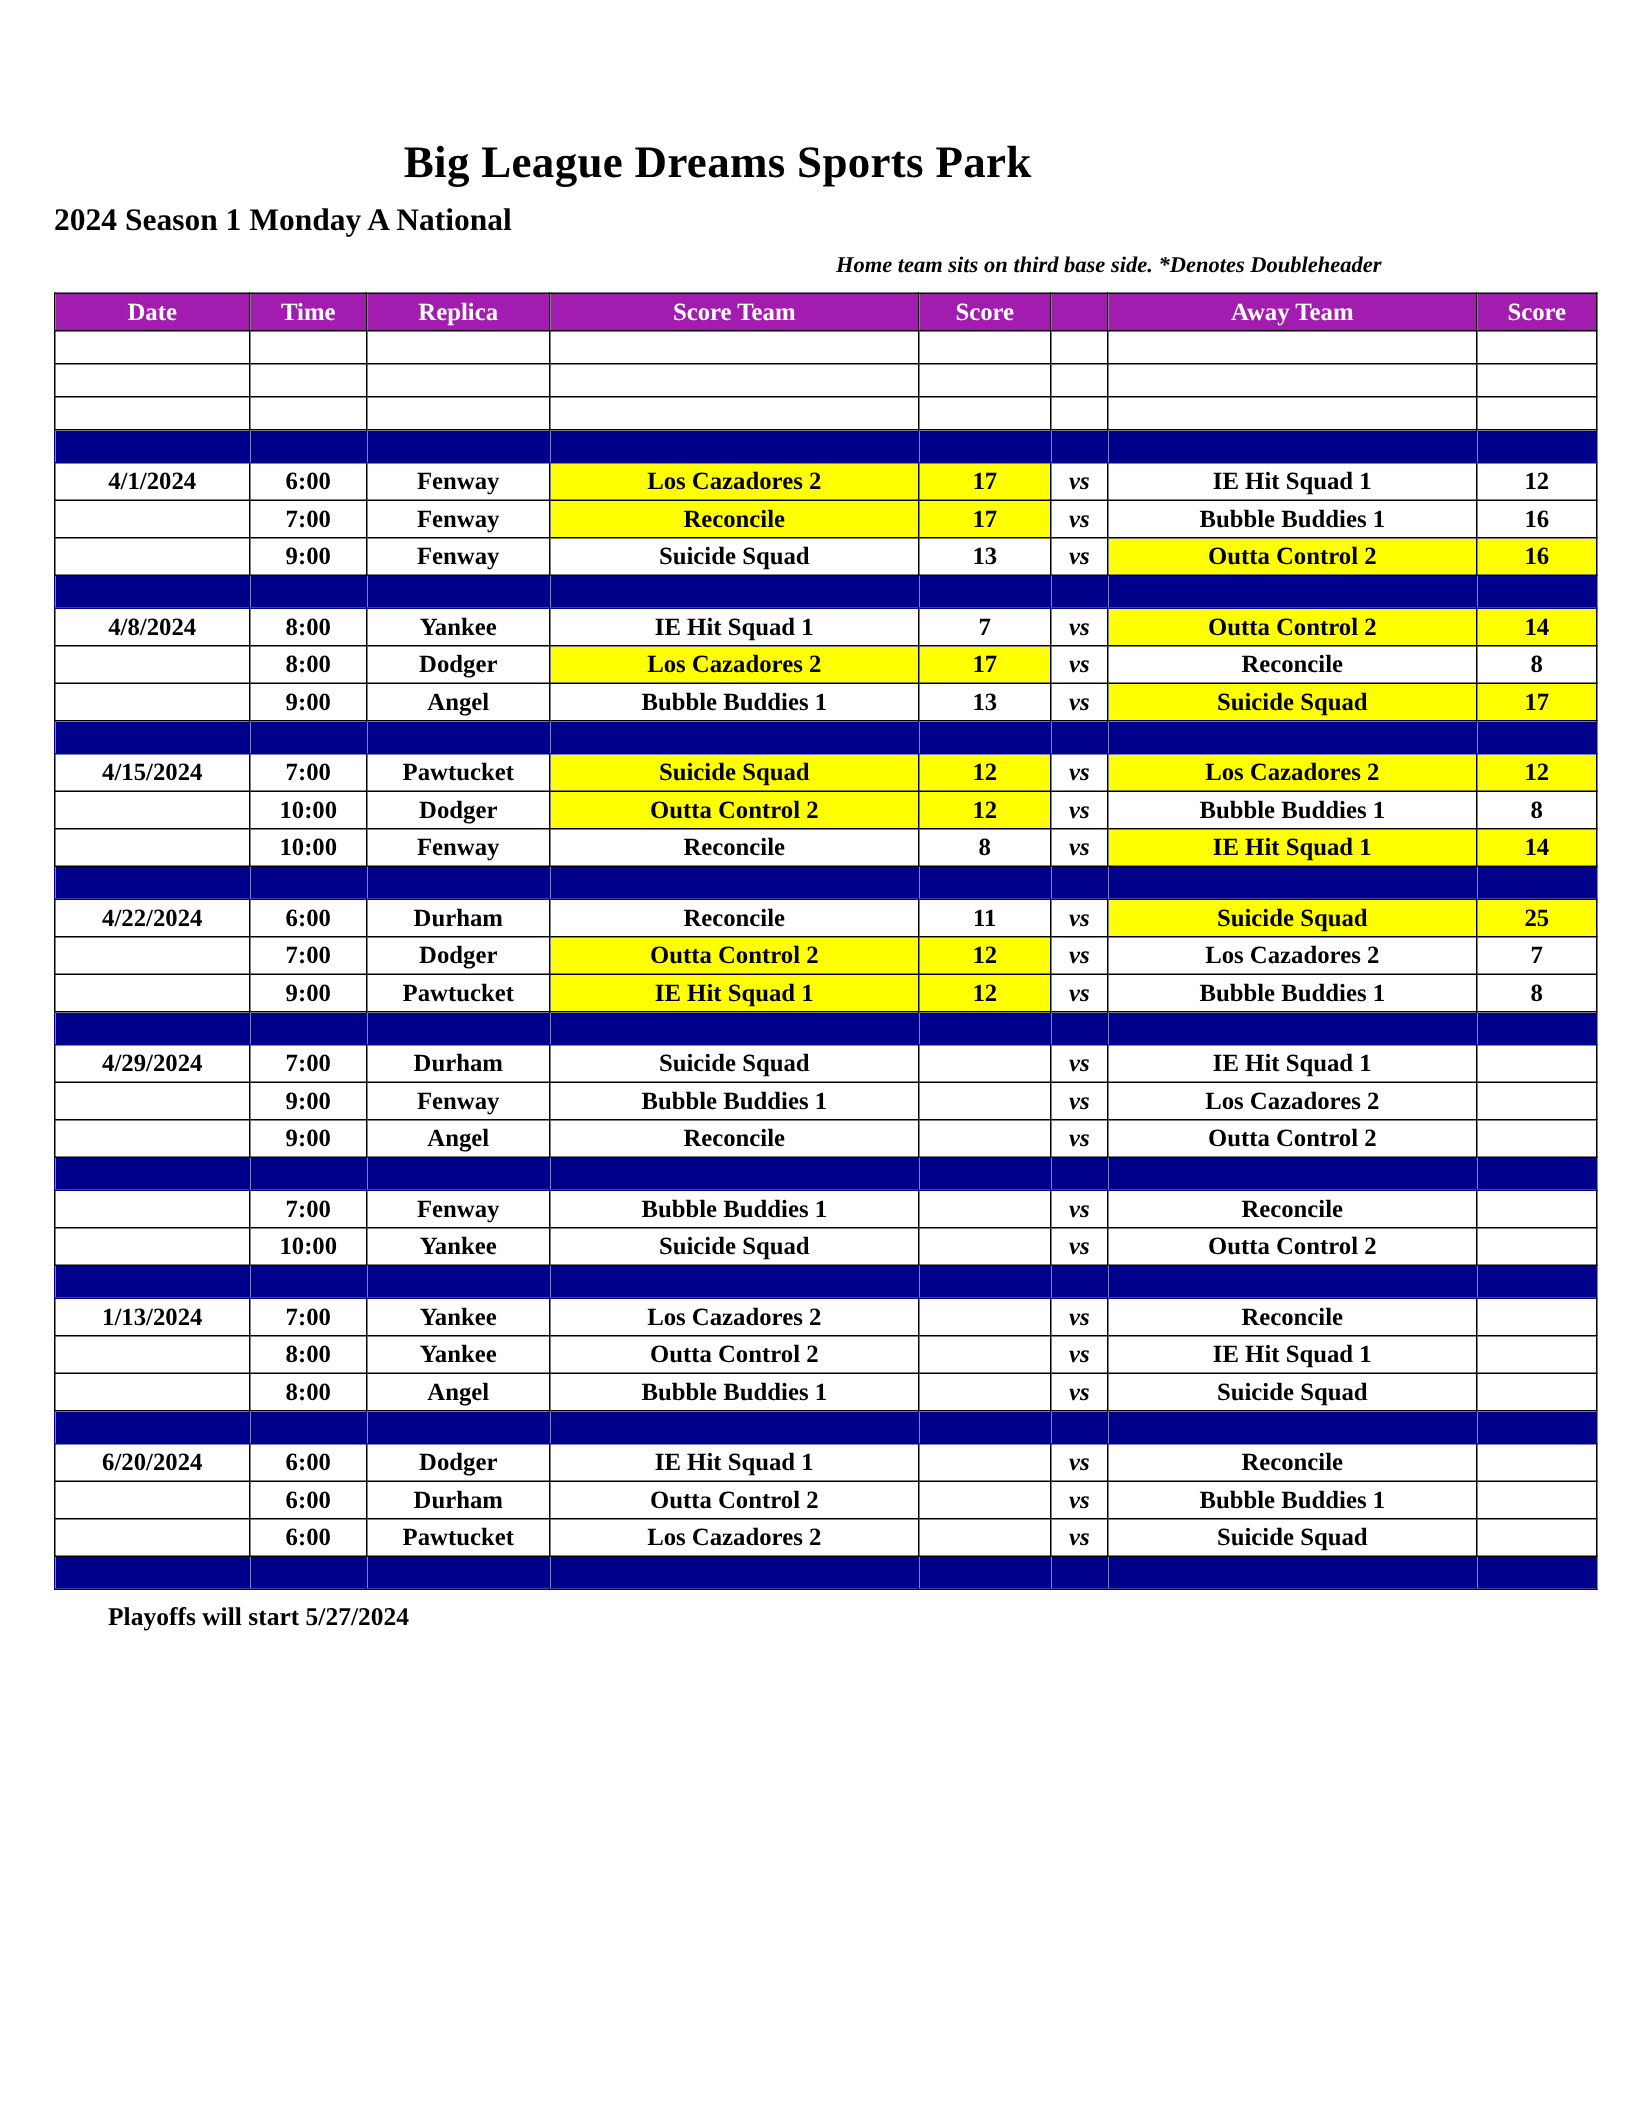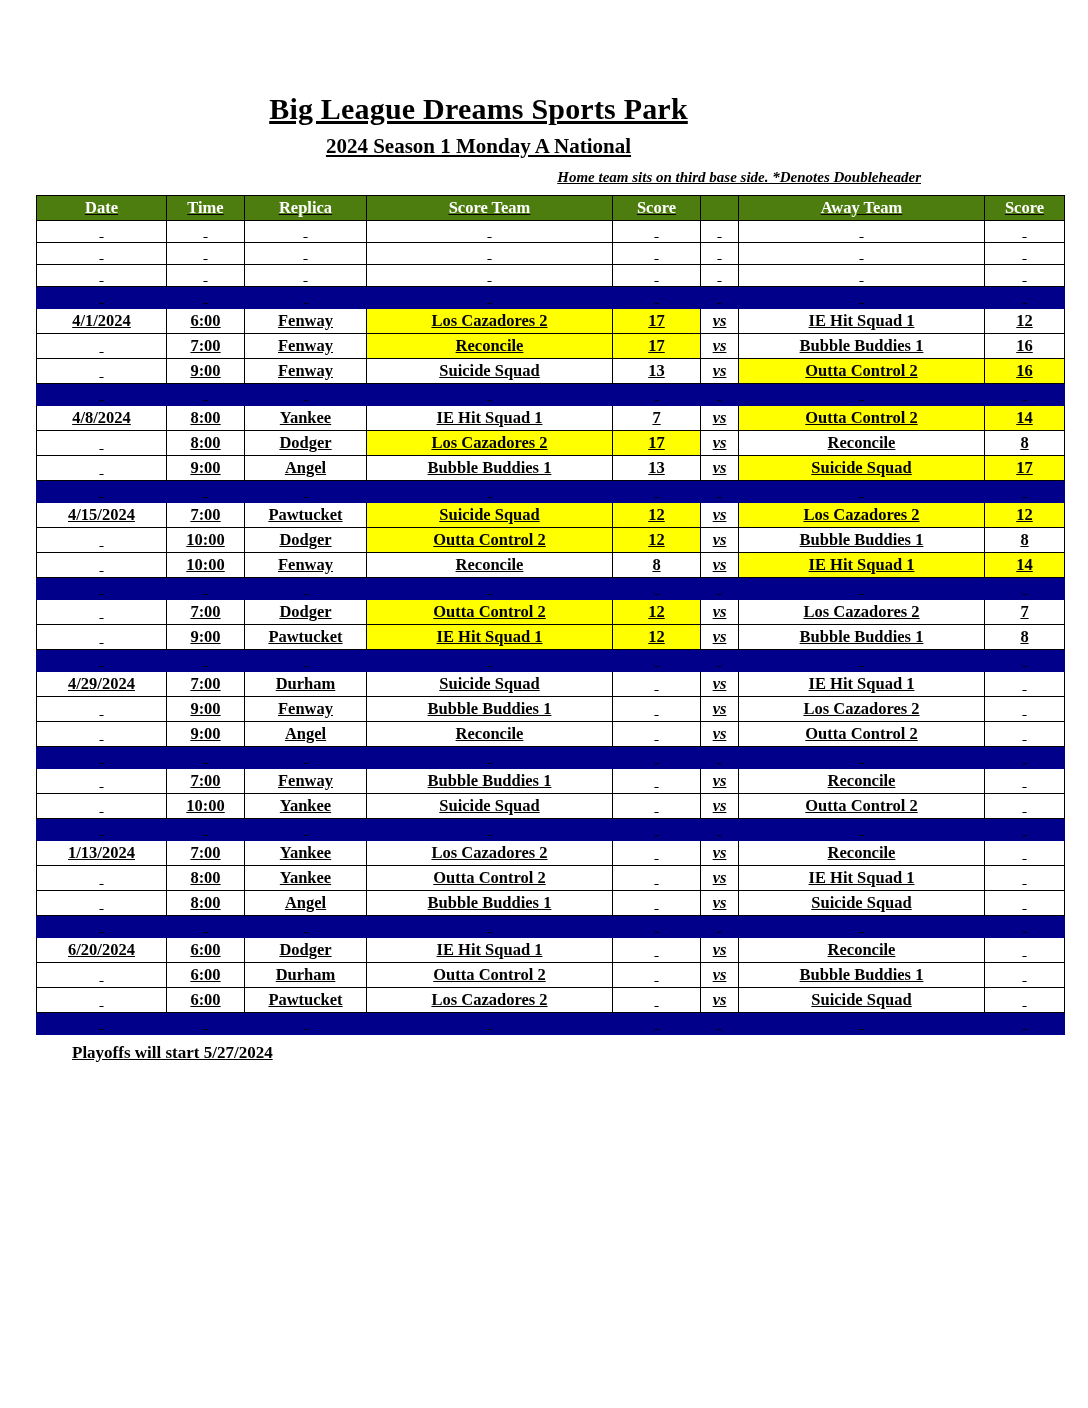--- a/index.html
+++ b/index.html
@@ -12,31 +12,30 @@
     height: 1408px;
     font-family: "Liberation Serif", serif;
     color: #000000;
   }
   .page {
     position: relative;
     width: 973px;
     height: 1408px;
     box-sizing: border-box;
     padding: 92px 52px 0 36px;
-    text-decoration: underline;
   }
   .title {
     text-align: center;
     font-size: 30px;
     font-weight: bold;
     letter-spacing: 0.2px;
     line-height: 1.15;
   }
   .subtitle {
-    text-align: center;
+    text-align: left;
     font-size: 21px;
     font-weight: bold;
     margin-top: 7px;
   }
   .note {
     text-align: right;
     font-size: 15px;
     font-weight: bold;
     font-style: italic;
     margin-top: 10px;
@@ -53,21 +52,21 @@
     padding: 0;
     height: 24px;
     font-size: 16.5px;
     font-weight: bold;
     text-align: center;
     vertical-align: middle;
     overflow: hidden;
     white-space: nowrap;
   }
   thead th {
-    background: #4d7c0f;
+    background: #a21caf;
     color: #ffffff;
     font-size: 17px;
     height: 26px;
   }
   .c-date  { width: 130px; }
   .c-time  { width: 78px; }
   .c-rep   { width: 122px; }
   .c-home  { width: 246px; }
   .c-score1{ width: 88px; }
   .c-vs    { width: 38px; }
@@ -274,20 +273,30 @@
           <td>&nbsp;</td>
           <td>&nbsp;</td>
           <td>&nbsp;</td>
           <td>&nbsp;</td>
           <td>&nbsp;</td>
           <td>&nbsp;</td>
           <td>&nbsp;</td>
           <td>&nbsp;</td>
         </tr>
         <tr>
+          <td>4/22/2024</td>
+          <td>6:00</td>
+          <td>Durham</td>
+          <td>Reconcile</td>
+          <td>11</td>
+          <td class="vs">vs</td>
+          <td class="hl">Suicide Squad</td>
+          <td class="hl">25</td>
+        </tr>
+        <tr>
           <td>&nbsp;</td>
           <td>7:00</td>
           <td>Dodger</td>
           <td class="hl">Outta Control 2</td>
           <td class="hl">12</td>
           <td class="vs">vs</td>
           <td>Los Cazadores 2</td>
           <td>7</td>
         </tr>
         <tr>

